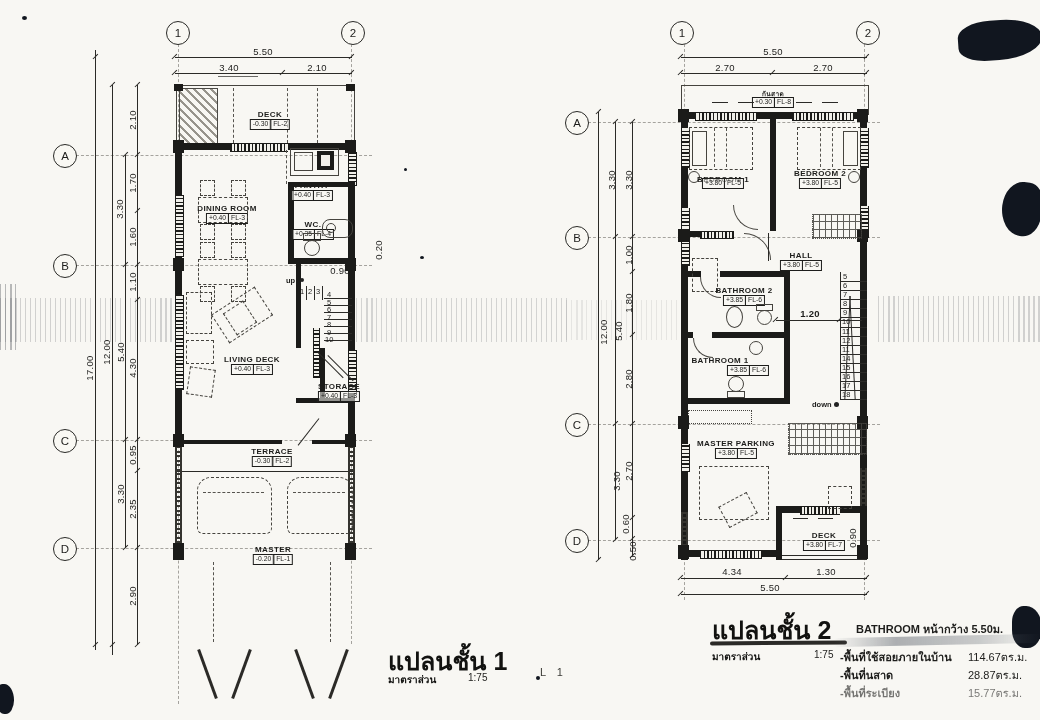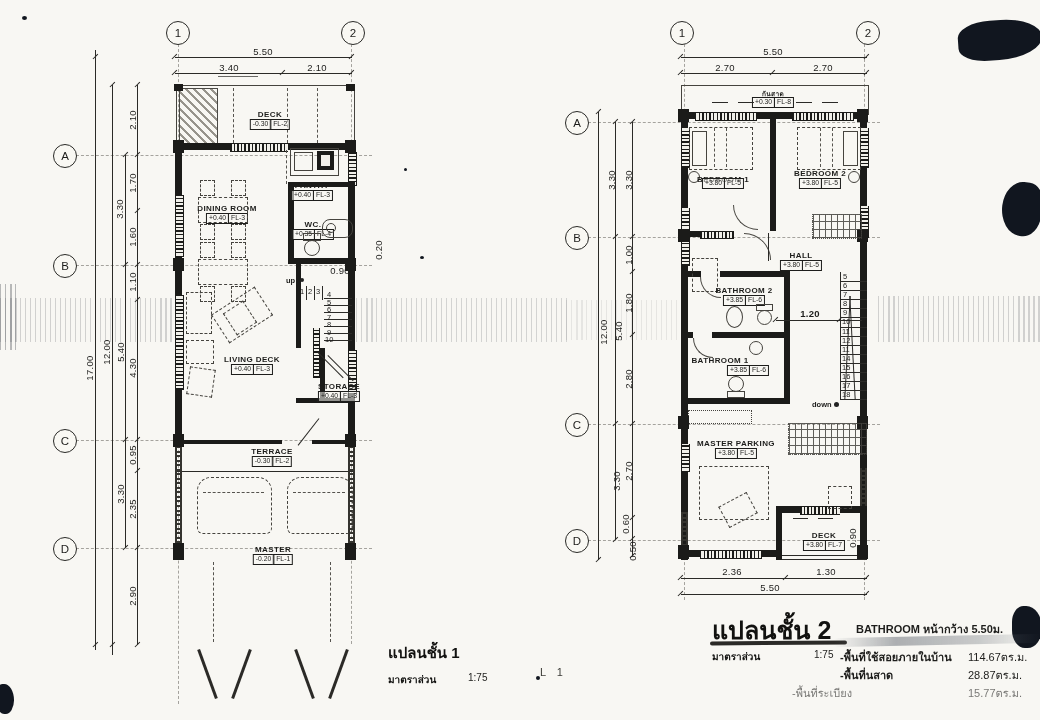--- a/index.html
+++ b/index.html
@@ -281,21 +281,21 @@
     <div class="fd" style="left:287px;top:477px;width:64px;height:55px;border-radius:14px 14px 6px 6px"></div>
     <div class="dsh" style="left:293px;top:492px;width:52px"></div>
 
     <div class="dsv" style="left:213px;top:562px;height:80px"></div>
     <div class="dsv" style="left:330px;top:562px;height:80px"></div>
     <div class="ln" style="left:206px;top:648px;width:3px;height:52px;transform:rotate(-20deg)"></div>
     <div class="ln" style="left:240px;top:648px;width:3px;height:52px;transform:rotate(20deg)"></div>
     <div class="ln" style="left:303px;top:648px;width:3px;height:52px;transform:rotate(-20deg)"></div>
     <div class="ln" style="left:337px;top:648px;width:3px;height:52px;transform:rotate(20deg)"></div>
 
-    <div class="cap" style="left:388px;top:641px;font-size:15px">แปลนชั้น 1</div>
+    <div class="cap" style="left:388px;top:641px;font-size:25px">แปลนชั้น 1</div>
     <div class="cap sm" style="left:388px;top:672px">มาตราส่วน</div>
     <div class="abs" style="left:468px;top:672px;font-size:10px">1:75</div>
     <div class="abs" style="left:540px;top:666px;font-size:11px;color:#3c3c38;letter-spacing:4px">L 1</div>
   </div>
 
   <div>
 
     <div class="glv" style="left:684px;top:44px;height:556px"></div>
     <div class="glv" style="left:864px;top:44px;height:556px"></div>
     <div class="glh" style="left:588px;top:122px;width:292px"></div>
@@ -359,21 +359,21 @@
     <div class="vdim" style="left:628px;top:303px">1.80</div>
     <div class="vdim" style="left:628px;top:379px">2.80</div>
     <div class="vdim" style="left:628px;top:471px">2.70</div>
     <div class="vdim" style="left:625px;top:524px">0.60</div>
     <div class="vdim" style="left:632px;top:551px">0.50</div>
 
     <div class="ln" style="left:681px;top:578px;width:186px;height:1px"></div>
     <i class="tk" style="left:677px;top:577px"></i>
     <i class="tk" style="left:782px;top:577px"></i>
     <i class="tk" style="left:863px;top:577px"></i>
-    <div class="hdim" style="left:732px;top:566px">2.36</div>
+    <div class="hdim" style="left:732px;top:566px">4.34</div>
     <div class="hdim" style="left:826px;top:566px">1.30</div>
     <div class="ln" style="left:681px;top:594px;width:186px;height:1px"></div>
     <i class="tk" style="left:677px;top:593px"></i>
     <i class="tk" style="left:863px;top:593px"></i>
     <div class="hdim" style="left:770px;top:582px">5.50</div>
 
     <div class="fs" style="left:681px;top:85px;width:186px;height:28px"></div>
     <div class="rname rnsm" style="left:773px;top:89px">กันสาด</div>
     <div class="rv" style="left:773px;top:97px">
         <span>+0.30</span>
@@ -538,17 +538,17 @@
     <div class="abs" style="left:814px;top:649px;font-size:10px">1:75</div>
   </div>
 
   <div>
     <div class="sum" style="left:856px;top:620px;font-weight:bold">BATHROOM หน้ากว้าง 5.50ม.</div>
     <div class="abs" style="left:834px;top:636px;width:206px;height:9px;background:linear-gradient(90deg,rgba(120,126,132,.0),rgba(110,116,124,.55) 30%,rgba(110,116,124,.35) 70%,rgba(120,126,132,.0));transform:rotate(-1.2deg);filter:blur(.6px)"></div>
     <div class="sum" style="left:840px;top:648px;font-weight:bold">-พื้นที่ใช้สอยภายในบ้าน</div>
     <div class="sum" style="left:968px;top:648px">114.67ตร.ม.</div>
     <div class="sum" style="left:840px;top:666px;font-weight:bold">-พื้นที่นสาด</div>
     <div class="sum" style="left:968px;top:666px">28.87ตร.ม.</div>
-    <div class="sum" style="left:792px;top:684px;font-weight:normal;opacity:.6">-พื้นที่ระเบียง</div>
+    <div class="sum" style="left:840px;top:684px;font-weight:bold;opacity:.6">-พื้นที่ระเบียง</div>
     <div class="sum" style="left:968px;top:684px;opacity:.6">15.77ตร.ม.</div>
   </div>
 
 </div>
 
 </body></html>

